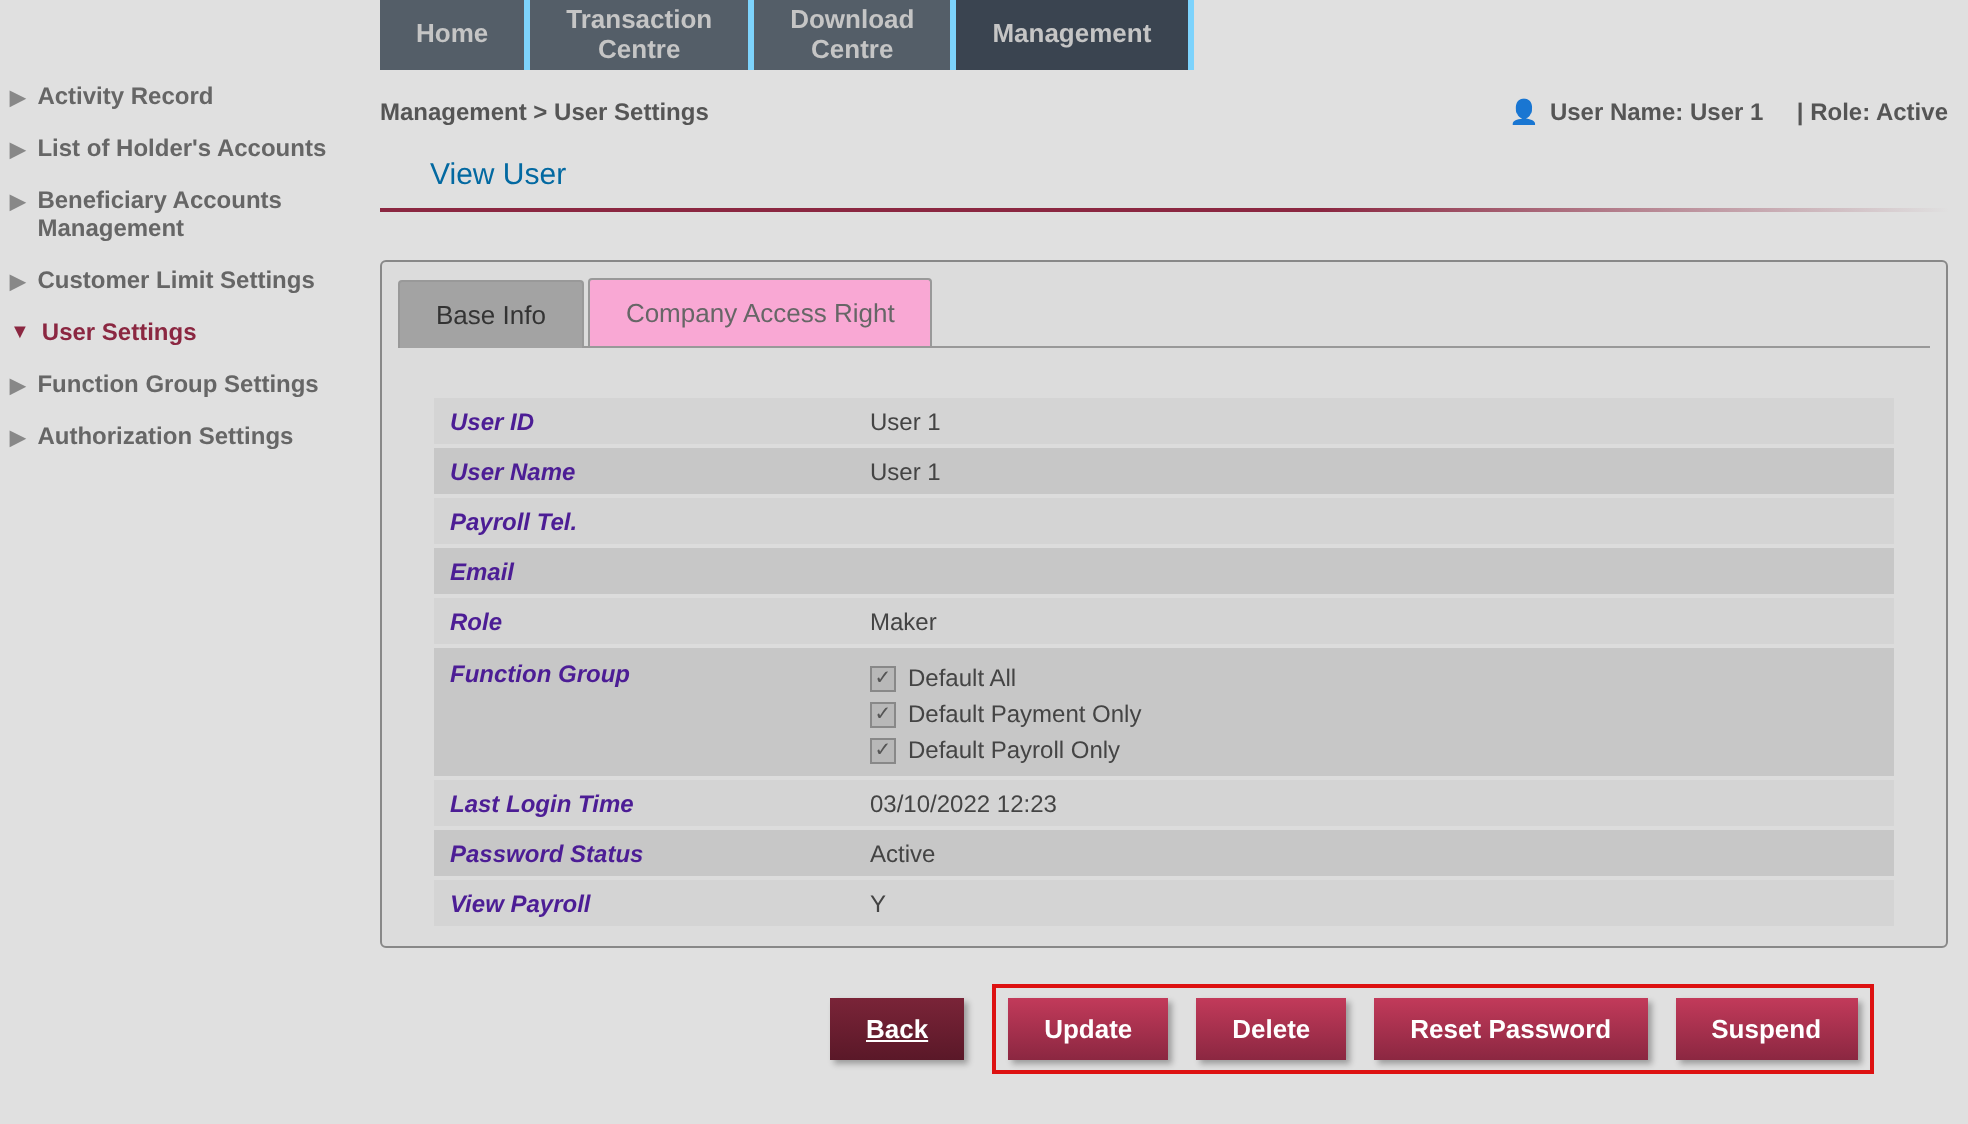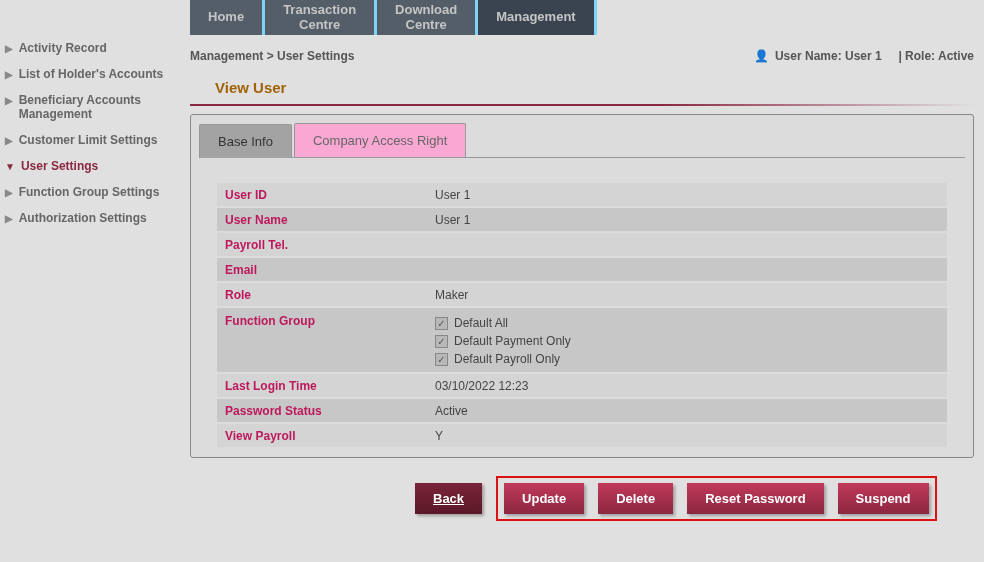--- a/index.html
+++ b/index.html
@@ -100,25 +100,25 @@
     }
     .user-icon {
       color: #8b2741;
       margin-right: 2px;
     }
     
     
     .page-title {
       padding: 8px 0 8px 25px;
       font-size: 15px;
-      font-weight: bold;
-      color: #a16207;
+      font-weight: normal;
+      color: #0369a1;
       border-bottom: 2px solid;
       border-image: linear-gradient(to right, #8b2741 0%, #8b2741 60%, transparent 100%) 1;
-      margin-bottom: 8px;
+      margin-bottom: 24px;
     }
     
     
     .panel {
       border: 1px solid #888;
       border-radius: 3px;
       padding: 8px;
       background: #dcdcdc;
     }
     
@@ -158,21 +158,22 @@
       margin-bottom: 2px;
     }
     .info-row:nth-child(odd) {
       background: #d4d4d4;
     }
     .info-label {
       width: 210px;
       padding: 4px 8px;
       font-size: 12px;
       font-weight: bold;
-      color: #be185d;
+      color: #4c1d95;
+      font-style: italic;
     }
     .info-value {
       flex: 1;
       padding: 4px 8px;
       font-size: 12px;
       color: #444;
     }
     .fg-cell {
       flex: 1;
       padding: 4px 8px;

